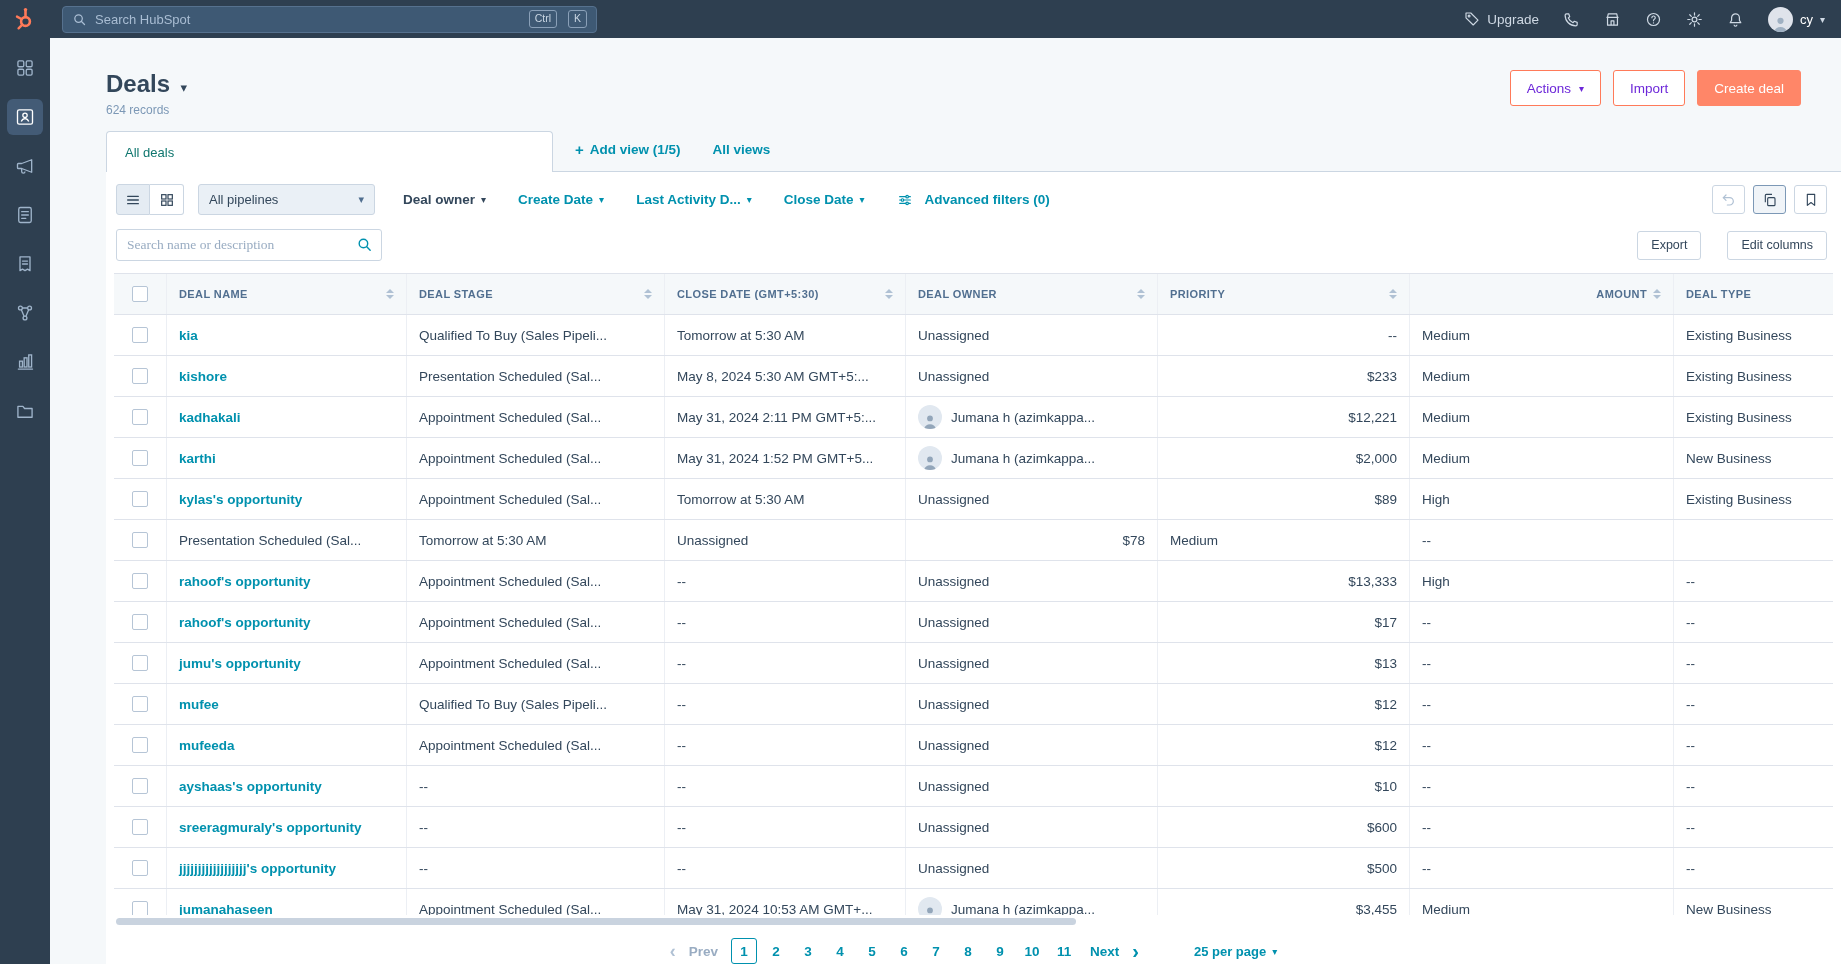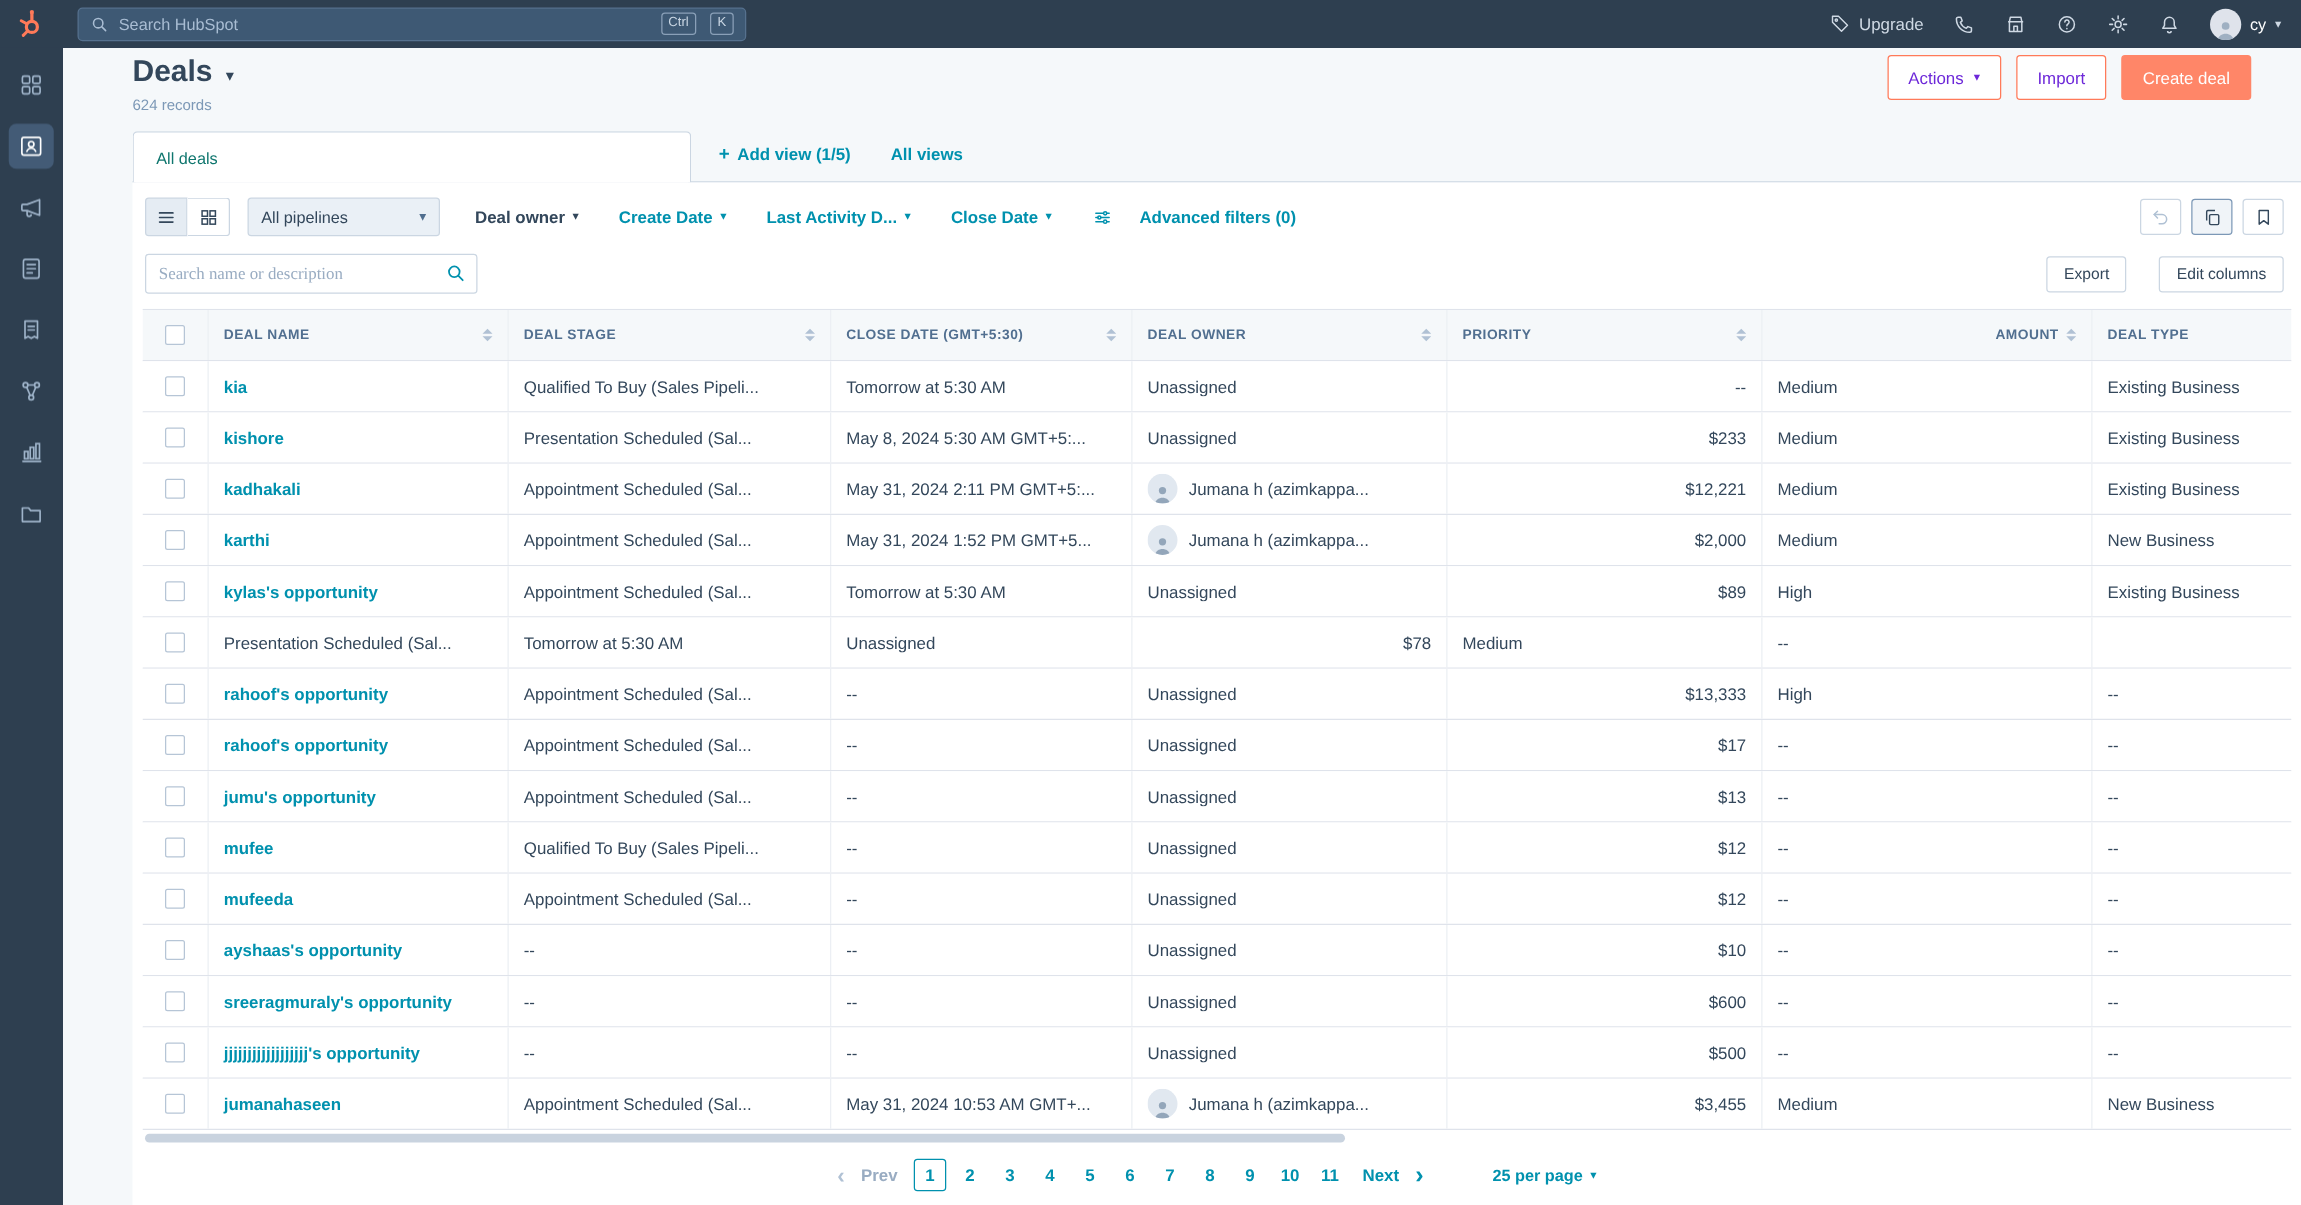--- a/index.html
+++ b/index.html
@@ -20,21 +20,21 @@
 .nav-user{display:flex;align-items:center;gap:7px;font-size:13px;color:#fff}
 .avatar{width:25px;height:25px;border-radius:50%;background:#dfe3eb;display:flex;align-items:flex-end;justify-content:center;overflow:hidden}
 .nav-caret{font-size:10px;color:#cfd9e4}
 
 
 .sidebar{position:fixed;top:38px;left:0;width:50px;height:calc(100% - 38px);background:#2e3f50;display:flex;flex-direction:column;align-items:center;padding-top:12px;gap:13px;z-index:30}
 .side-item{width:36px;height:36px;border-radius:6px;display:flex;align-items:center;justify-content:center;color:#9fb4ca}
 .side-item.active{background:#435b76;color:#fff}
 
 
-.main{margin-left:50px;padding-top:30px;height:964px;display:flex;flex-direction:column}
+.main{margin-left:50px;padding-top:56px;height:964px;display:flex;flex-direction:column}
 .header-area{padding:14px 40px 0 56px}
 .title-row{display:flex;align-items:flex-start}
 .title-wrap h1{font-size:24px;font-weight:700;color:#33475b;display:inline-block}
 .title-caret{color:#33475b;font-size:13px;margin-left:6px}
 .records{font-size:12px;color:#7c98b6;margin-top:5px}
 .header-buttons{margin-left:auto;display:flex;gap:12px}
 .btn{height:36px;padding:0 16px;border-radius:3px;font-size:13.5px;font-weight:500;display:flex;align-items:center;gap:8px}
 .btn-outline{background:#fff;border:1px solid #ff7a59;color:#6d28d9}
 .btn-primary{background:#ff8668;border:1px solid #ff8668;color:#fff}
 .btn .caret{font-size:10px}
@@ -49,27 +49,27 @@
 
 .card{margin-left:56px;background:#fff;flex:1;padding:12px 8px 0;display:flex;flex-direction:column;overflow:hidden}
 
 
 .toolbar{display:flex;align-items:center;padding-left:2px}
 .view-toggle{display:flex}
 .vt-btn{width:34px;height:31px;border:1px solid #cbd6e2;background:#fff;display:flex;align-items:center;justify-content:center;color:#33475b}
 .vt-btn.first{border-radius:3px 0 0 3px}
 .vt-btn.last{border-radius:0 3px 3px 0;border-left:none}
 .vt-btn.active{background:#e5ecf3}
-.pipeline-select{margin-left:14px;width:154px;height:31px;border:1px solid #cbd6e2;border-radius:3px;background:#eaf0f6;display:flex;align-items:center;padding:0 10px;font-size:13px;color:#33475b}
+.pipeline-select{margin-left:14px;width:177px;height:31px;border:1px solid #cbd6e2;border-radius:3px;background:#eaf0f6;display:flex;align-items:center;padding:0 10px;font-size:13px;color:#33475b}
 .pipeline-select .caret{margin-left:auto;color:#506e8f;font-size:11px}
 .filters{display:flex;align-items:center;gap:32px;margin-left:28px}
 .filter{font-size:13.5px;font-weight:600;color:#0091ae;display:flex;align-items:center;gap:6px}
 .filter .caret{font-size:10px}
 .filter.dark{color:#33475b}
-.adv-filter{margin-left:32px;display:flex;align-items:center;gap:22px;color:#0091ae;font-size:13.5px;font-weight:600}
+.adv-filter{margin-left:32px;display:flex;align-items:center;gap:12px;color:#0091ae;font-size:13.5px;font-weight:600}
 .tool-actions{margin-left:auto;display:flex;gap:8px;padding-right:6px}
 .icon-btn{width:33px;height:29px;border:1px solid #cbd6e2;border-radius:3px;background:#fff;display:flex;align-items:center;justify-content:center;color:#33475b}
 .icon-btn.disabled{color:#b0c1d4}
 .icon-btn.selected{border-color:#7c98b6;background:#f0f4f8}
 
 
 .search-row{display:flex;align-items:center;margin-top:14px;padding:0 6px 0 2px}
 .table-search{position:relative;width:266px}
 .table-search input{width:100%;height:32px;border:1px solid #cbd6e2;border-radius:3px;padding:0 34px 0 10px;font-size:13.5px;color:#33475b;background:#fff;outline:none;font-family:Liberation Serif, serif}
 .table-search input::placeholder{color:#99acc2}

